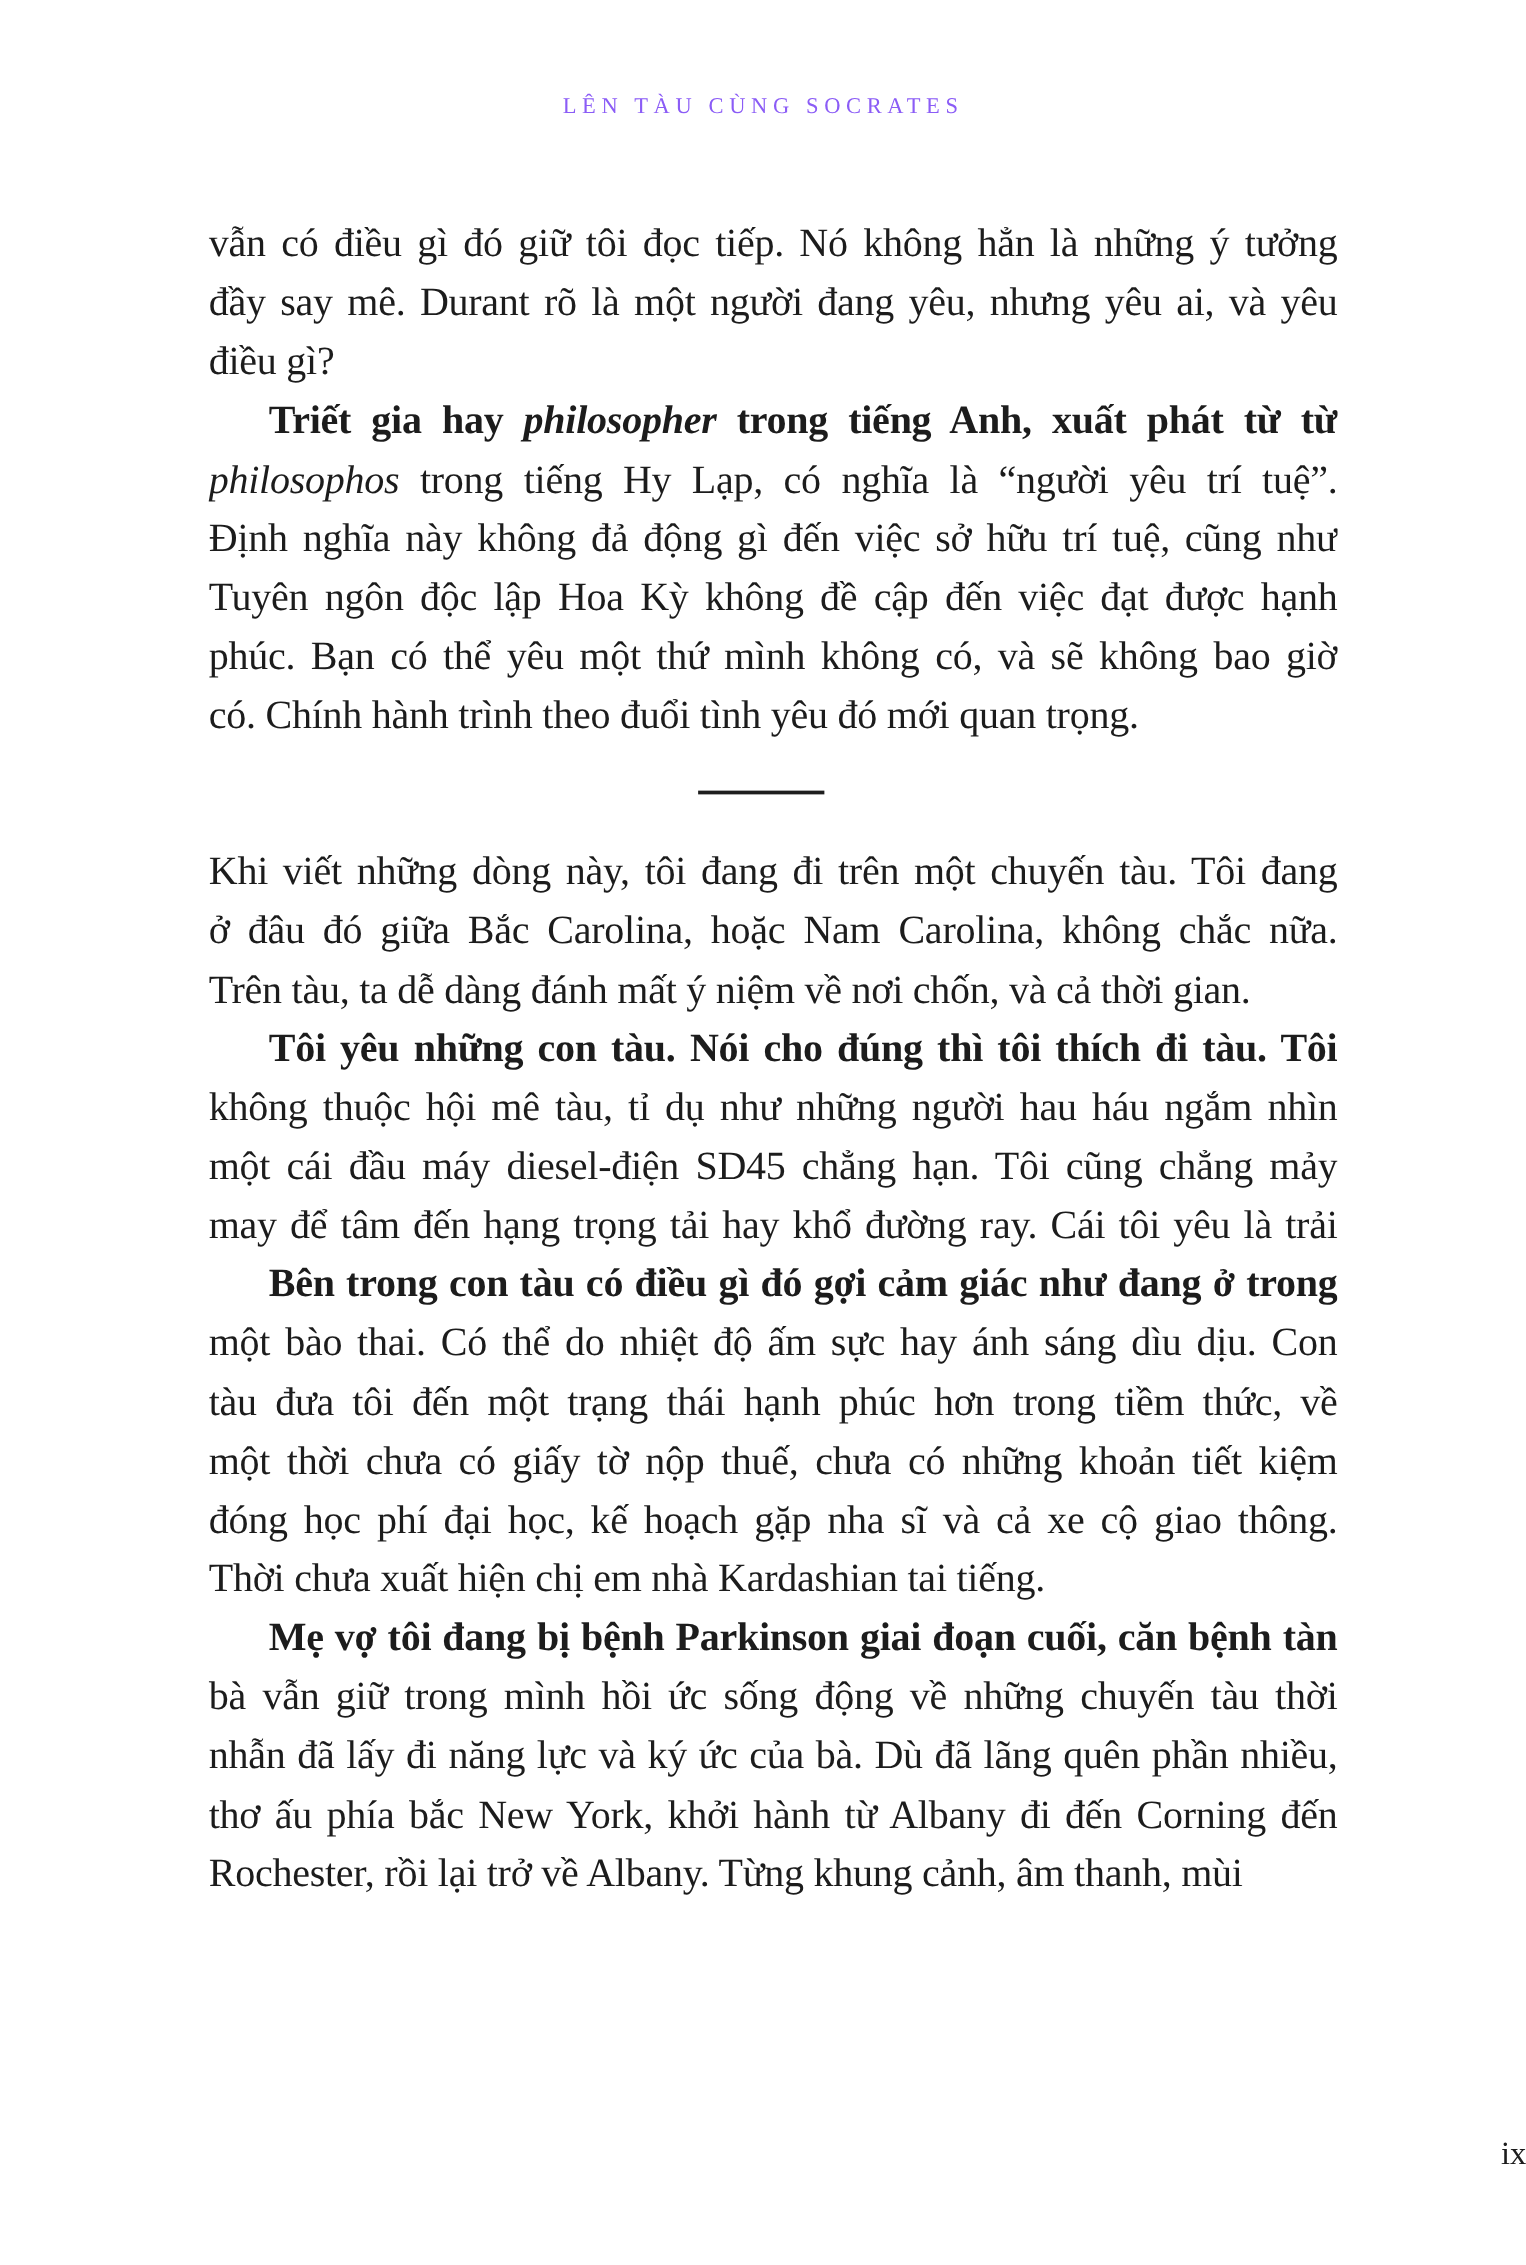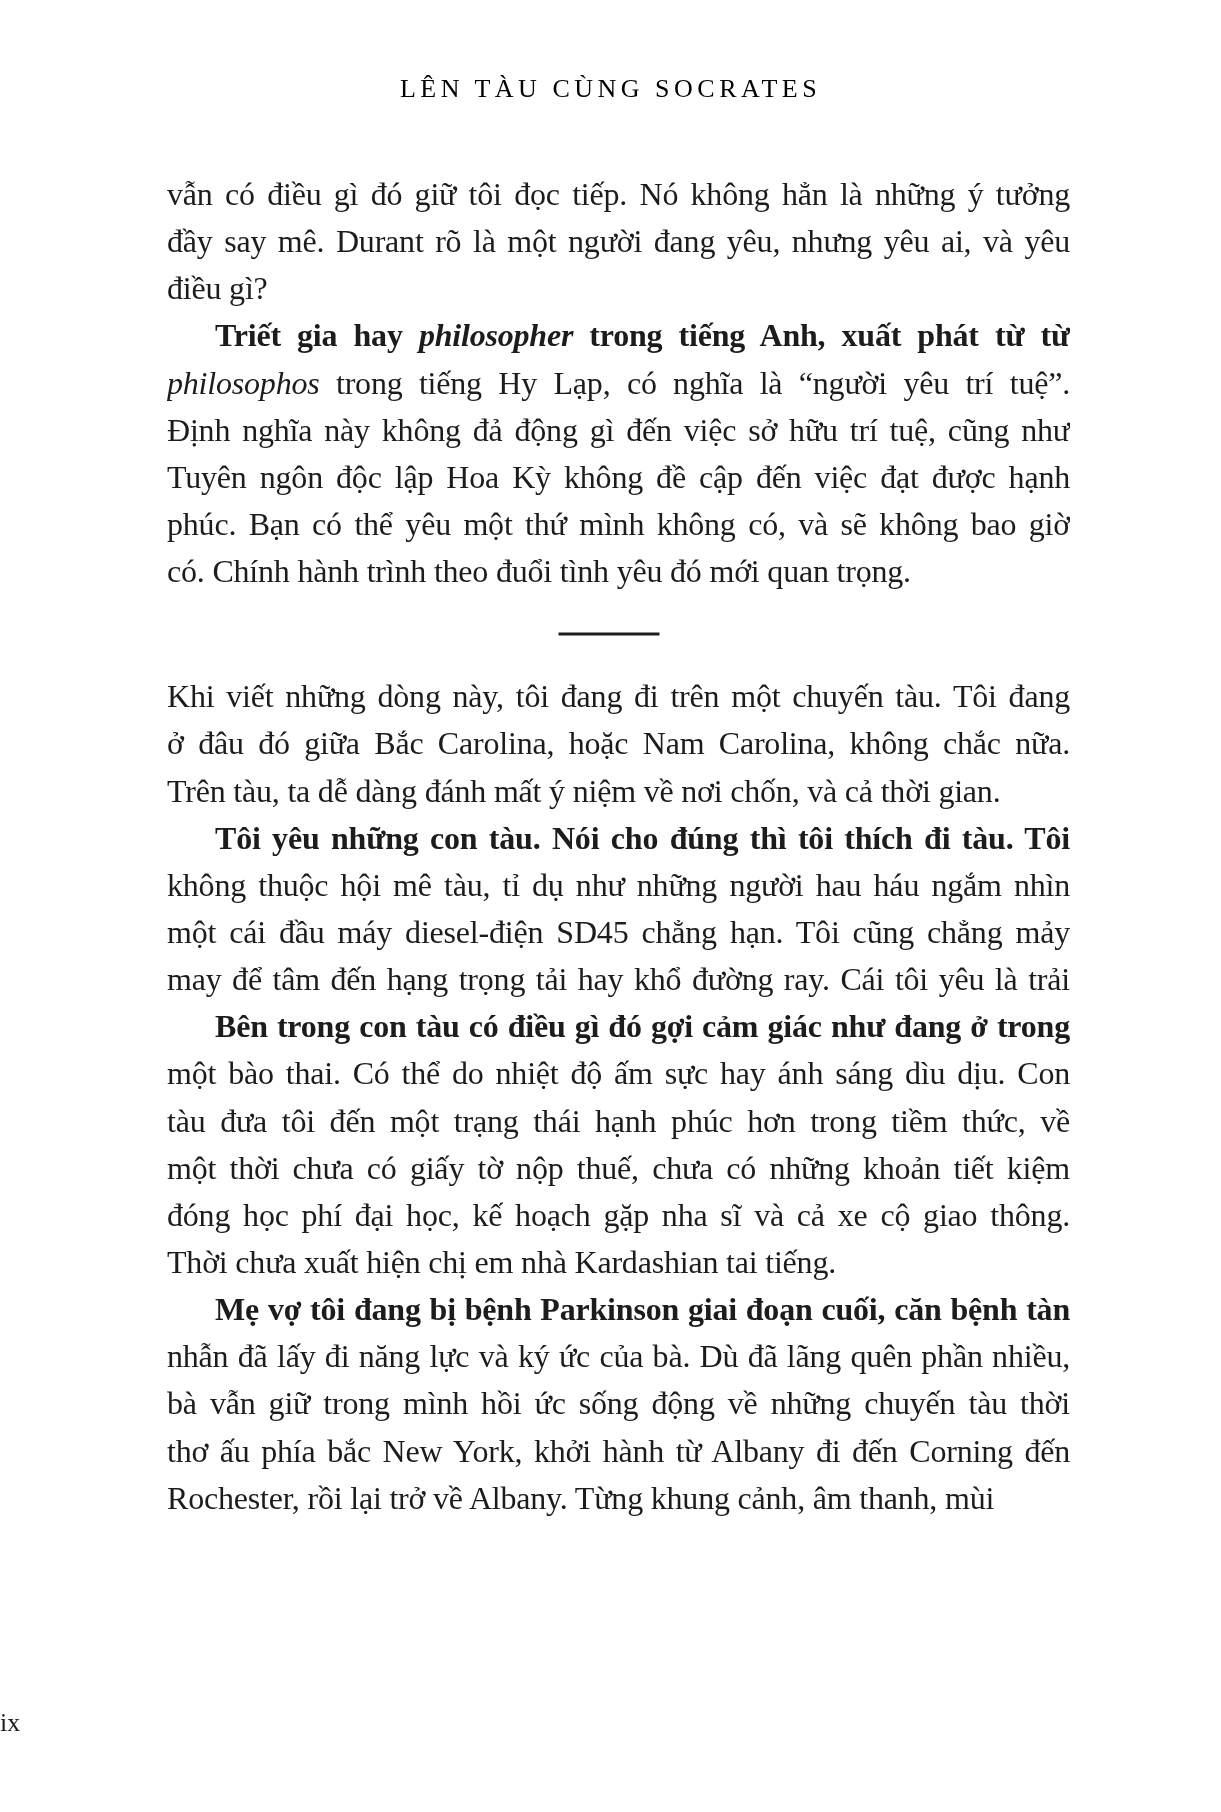--- a/index.html
+++ b/index.html
@@ -5,22 +5,22 @@
   * { margin:0; padding:0; box-sizing:border-box; }
   html,body { background:#ffffff; }
   body {
     width:1221px; height:1812px; position:relative;
     font-family:"Liberation Serif","DejaVu Serif",serif;
     color:#1c1c1c;
   }
   .page { position:absolute; inset:0; background:#ffffff; }
   .running-header {
     position:absolute; top:74px; left:0; width:100%;
-    text-align:center; font-size:26px; letter-spacing:4.5px;
-    color:#000000; font-weight:400;
+    text-align:center; font-size:18px; letter-spacing:4.5px;
+    color:#8b5cf6; font-weight:400;
   }
   .body-text {
     position:absolute; left:147px; top:171px; width:923px;
   }
   .line {
     height:47.15px; line-height:47.15px;
     font-size:32px; letter-spacing:-0.2px;
     text-align:justify; text-align-last:justify;
     overflow:hidden; white-space:normal;margin-left:20px;
   }
@@ -28,21 +28,21 @@
   .line.indent { text-indent:48px;font-weight:bold; }
   .line i { font-style:italic; }
   .divider-block { height:78px; position:relative; }
   .divider-line {
     position:absolute; left:50%; top:50%;
     transform:translate(-50%,-50%);
     width:101px; height:3px; background:#1e1e1e;
   }
   .page-number {
     position:absolute; top:1708px; left:0; width:100%;
-    text-align:left; font-size:26px; color:#1c1c1c;
+    text-align:right; font-size:26px; color:#1c1c1c;
   }
 </style>
 </head>
 <body>
 
 <div class="page">
   <div class="running-header">LÊN TÀU CÙNG SOCRATES</div>
 
   <div class="body-text">
       <div class="line">vẫn có điều gì đó giữ tôi đọc tiếp. Nó không hẳn là những ý tưởng</div>
@@ -64,20 +64,20 @@
       <div class="line">không thuộc hội mê tàu, tỉ dụ như những người hau háu ngắm nhìn</div>
       <div class="line">một cái đầu máy diesel-điện SD45 chẳng hạn. Tôi cũng chẳng mảy</div>
       <div class="line">may để tâm đến hạng trọng tải hay khổ đường ray. Cái tôi yêu là trải</div>
       <div class="line indent">Bên trong con tàu có điều gì đó gợi cảm giác như đang ở trong</div>
       <div class="line">một bào thai. Có thể do nhiệt độ ấm sực hay ánh sáng dìu dịu. Con</div>
       <div class="line">tàu đưa tôi đến một trạng thái hạnh phúc hơn trong tiềm thức, về</div>
       <div class="line">một thời chưa có giấy tờ nộp thuế, chưa có những khoản tiết kiệm</div>
       <div class="line">đóng học phí đại học, kế hoạch gặp nha sĩ và cả xe cộ giao thông.</div>
       <div class="line last">Thời chưa xuất hiện chị em nhà Kardashian tai tiếng.</div>
       <div class="line indent">Mẹ vợ tôi đang bị bệnh Parkinson giai đoạn cuối, căn bệnh tàn</div>
+      <div class="line">bà vẫn giữ trong mình hồi ức sống động về những chuyến tàu thời</div>
       <div class="line">nhẫn đã lấy đi năng lực và ký ức của bà. Dù đã lãng quên phần nhiều,</div>
-      <div class="line">bà vẫn giữ trong mình hồi ức sống động về những chuyến tàu thời</div>
       <div class="line">thơ ấu phía bắc New York, khởi hành từ Albany đi đến Corning đến</div>
       <div class="line last">Rochester, rồi lại trở về Albany. Từng khung cảnh, âm thanh, mùi</div>
     </div>
 
   <div class="page-number">ix</div>
 </div>
 
 </body></html>

